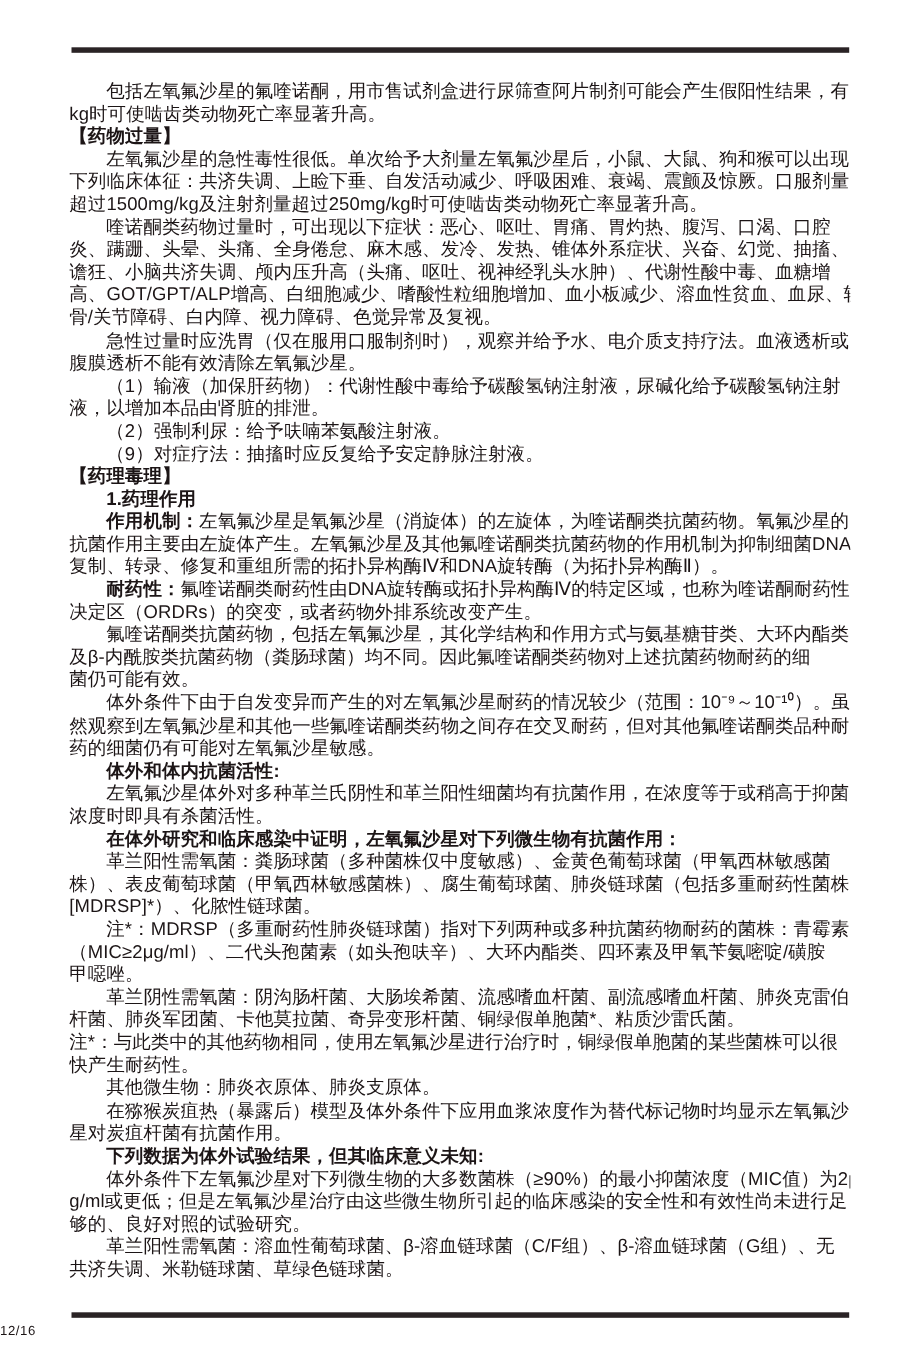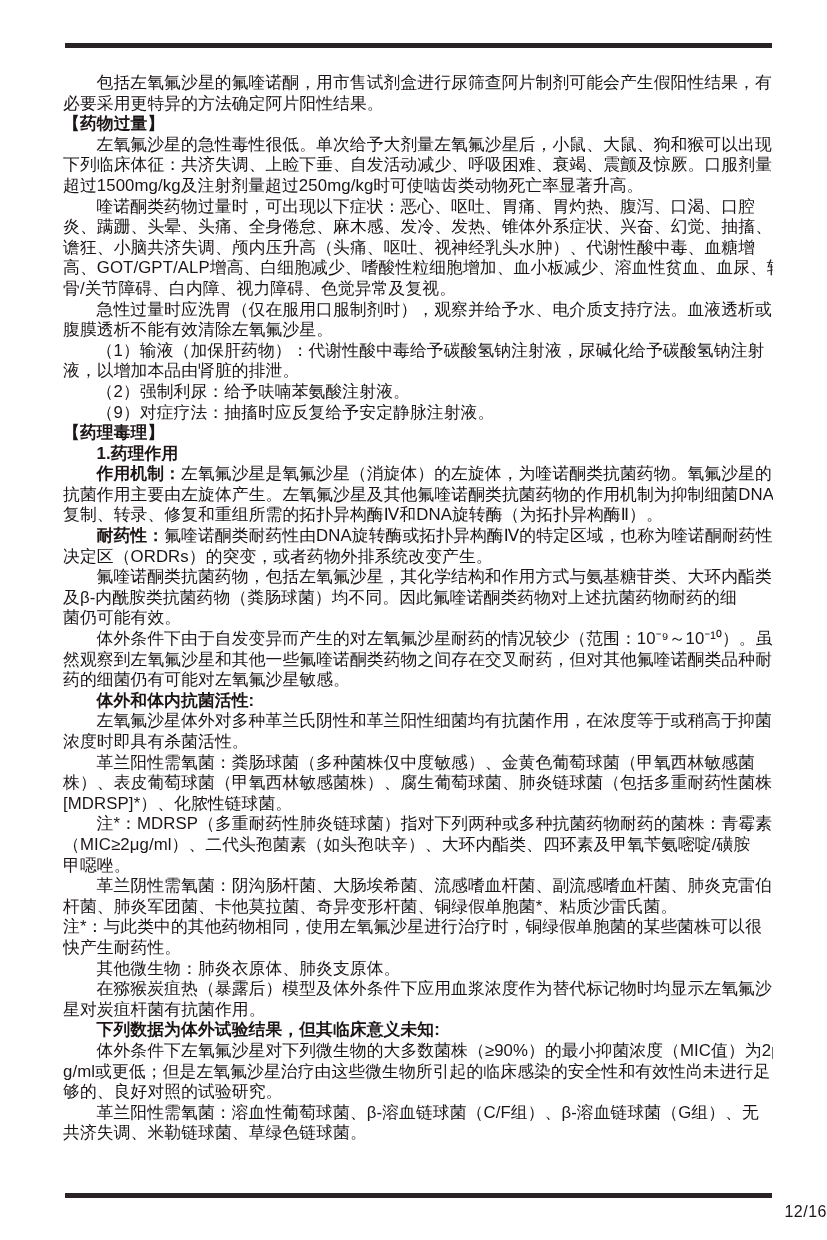--- a/index.html
+++ b/index.html
@@ -40,34 +40,34 @@
     overflow: hidden;
     height: 20.6px;
   }
   .line.indent { padding-left: 33.6px; }
   .bold { font-weight: 700; }
   .page-number {
     position: absolute;
     left: 0;
     top: 1203px;
     width: 827px;
-    text-align: right;
-    font-size: 16px;
+    text-align: left;
+    font-size: 12px;
     letter-spacing: 0.5px;
     color: #1c1516;
   }
 </style>
 </head>
 <body>
 
 <div class="page">
   <div class="rule rule-top"></div>
   <div class="doc-body">
       <div class="line indent"><span>包括左氧氟沙星的氟喹诺酮，用市售试剂盒进行尿筛查阿片制剂可能会产生假阳性结果，有</span></div>
-      <div class="line"><span>必要采用更特异的方法确定阿片阳性结果。</span></div>
+      <div class="line"><span>kg时可使啮齿类动物死亡率显著升高。</span></div>
       <div class="line"><span class="bold">【药物过量】</span></div>
       <div class="line indent"><span>左氧氟沙星的急性毒性很低。单次给予大剂量左氧氟沙星后，小鼠、大鼠、狗和猴可以出现</span></div>
       <div class="line"><span>下列临床体征：共济失调、上睑下垂、自发活动减少、呼吸困难、衰竭、震颤及惊厥。口服剂量</span></div>
       <div class="line"><span>超过1500mg/kg及注射剂量超过250mg/kg时可使啮齿类动物死亡率显著升高。</span></div>
       <div class="line indent"><span>喹诺酮类药物过量时，可出现以下症状：恶心、呕吐、胃痛、胃灼热、腹泻、口渴、口腔</span></div>
       <div class="line"><span>炎、蹒跚、头晕、头痛、全身倦怠、麻木感、发冷、发热、锥体外系症状、兴奋、幻觉、抽搐、</span></div>
       <div class="line"><span>谵狂、小脑共济失调、颅内压升高（头痛、呕吐、视神经乳头水肿）、代谢性酸中毒、血糖增</span></div>
       <div class="line"><span>高、GOT/GPT/ALP增高、白细胞减少、嗜酸性粒细胞增加、血小板减少、溶血性贫血、血尿、软</span></div>
       <div class="line"><span>骨/关节障碍、白内障、视力障碍、色觉异常及复视。</span></div>
       <div class="line indent"><span>急性过量时应洗胃（仅在服用口服制剂时），观察并给予水、电介质支持疗法。血液透析或</span></div>
@@ -85,20 +85,21 @@
       <div class="line"><span>决定区（ORDRs）的突变，或者药物外排系统改变产生。</span></div>
       <div class="line indent"><span>氟喹诺酮类抗菌药物，包括左氧氟沙星，其化学结构和作用方式与氨基糖苷类、大环内酯类</span></div>
       <div class="line"><span>及β-内酰胺类抗菌药物（粪肠球菌）均不同。因此氟喹诺酮类药物对上述抗菌药物耐药的细</span></div>
       <div class="line"><span>菌仍可能有效。</span></div>
       <div class="line indent"><span>体外条件下由于自发变异而产生的对左氧氟沙星耐药的情况较少（范围：10⁻⁹～10⁻¹⁰）。虽</span></div>
       <div class="line"><span>然观察到左氧氟沙星和其他一些氟喹诺酮类药物之间存在交叉耐药，但对其他氟喹诺酮类品种耐</span></div>
       <div class="line"><span>药的细菌仍有可能对左氧氟沙星敏感。</span></div>
       <div class="line indent"><span class="bold">体外和体内抗菌活性:</span></div>
       <div class="line indent"><span>左氧氟沙星体外对多种革兰氏阴性和革兰阳性细菌均有抗菌作用，在浓度等于或稍高于抑菌</span></div>
       <div class="line"><span>浓度时即具有杀菌活性。</span></div>
+      <div class="line indent"><span class="bold">在体外研究和临床感染中证明，左氧氟沙星对下列微生物有抗菌作用：</span></div>
       <div class="line indent"><span>革兰阳性需氧菌：粪肠球菌（多种菌株仅中度敏感）、金黄色葡萄球菌（甲氧西林敏感菌</span></div>
       <div class="line"><span>株）、表皮葡萄球菌（甲氧西林敏感菌株）、腐生葡萄球菌、肺炎链球菌（包括多重耐药性菌株</span></div>
       <div class="line"><span>[MDRSP]*）、化脓性链球菌。</span></div>
       <div class="line indent"><span>注*：MDRSP（多重耐药性肺炎链球菌）指对下列两种或多种抗菌药物耐药的菌株：青霉素</span></div>
       <div class="line"><span>（MIC≥2μg/ml）、二代头孢菌素（如头孢呋辛）、大环内酯类、四环素及甲氧苄氨嘧啶/磺胺</span></div>
       <div class="line"><span>甲噁唑。</span></div>
       <div class="line indent"><span>革兰阴性需氧菌：阴沟肠杆菌、大肠埃希菌、流感嗜血杆菌、副流感嗜血杆菌、肺炎克雷伯</span></div>
       <div class="line"><span>杆菌、肺炎军团菌、卡他莫拉菌、奇异变形杆菌、铜绿假单胞菌*、粘质沙雷氏菌。</span></div>
       <div class="line"><span>注*：与此类中的其他药物相同，使用左氧氟沙星进行治疗时，铜绿假单胞菌的某些菌株可以很</span></div>
       <div class="line"><span>快产生耐药性。</span></div>

